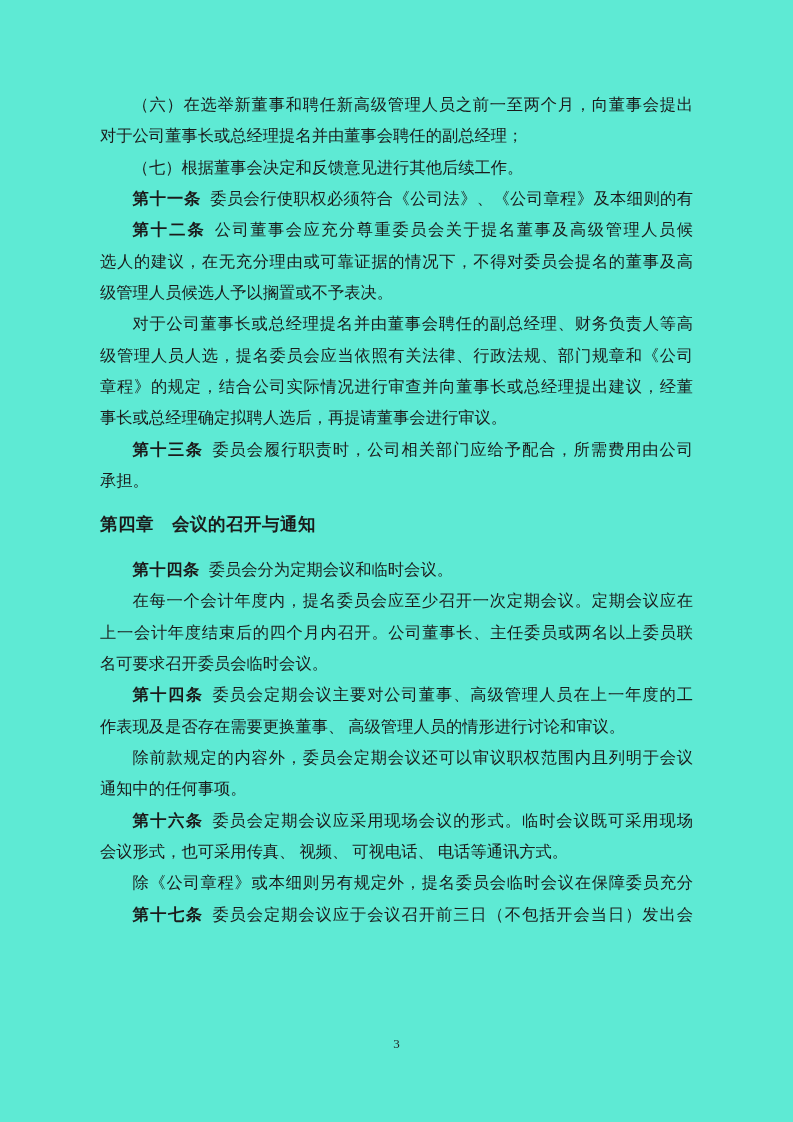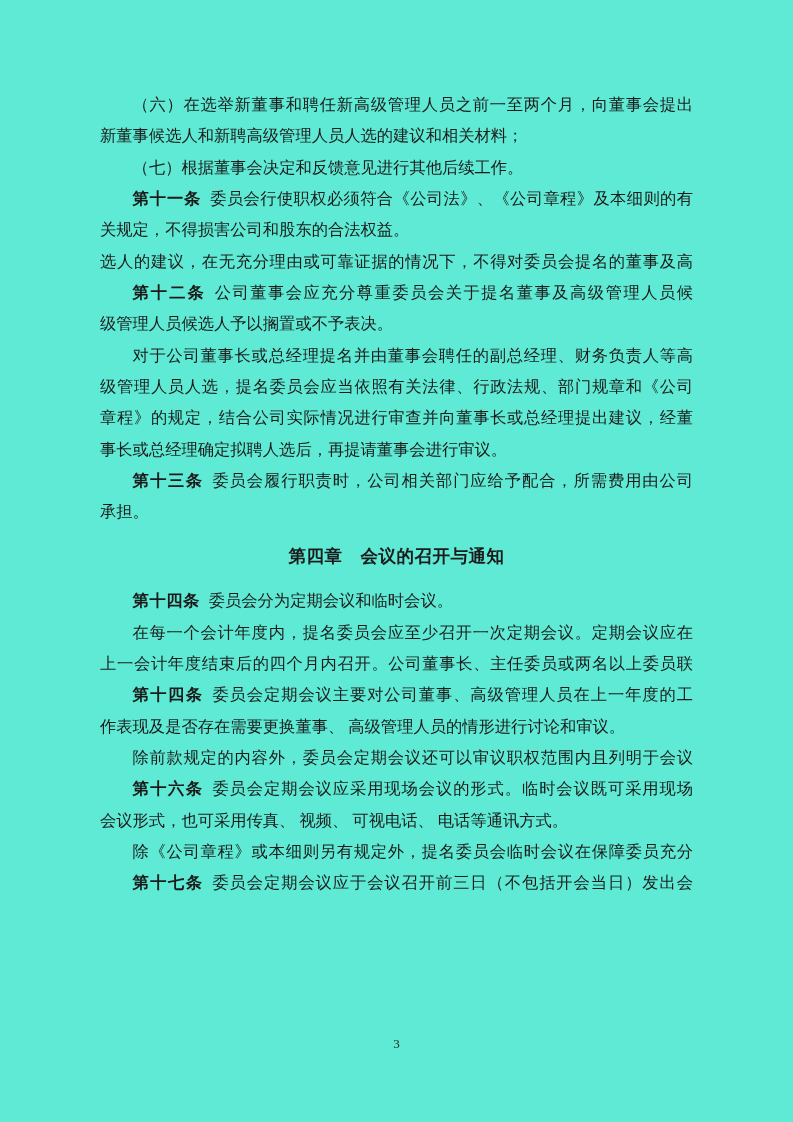--- a/index.html
+++ b/index.html
@@ -41,21 +41,20 @@
   }
   .art {
     font-weight: bold;
     margin-right: 9px;
     letter-spacing: 0.5px;
   }
   .heading {
     margin: 13px 0;
     height: 31.35px;
     line-height: 31.35px;
-    text-align: center;
     font-weight: bold;
     font-size: 17.5px;
     letter-spacing: 0.5px;
   }
   .pageno {
     position: absolute;
     left: 0;
     right: 0;
     top: 1036px;
     height: 16px;
@@ -65,58 +64,59 @@
     color: #222222;
   }
 </style>
 </head>
 <body>
 
 <div class="page">
   <div class="content">
       <div class="para">
         <div class="line indent fill">（六）在选举新董事和聘任新高级管理人员之前一至两个月，向董事会提出</div>
-        <div class="line">新董事候选人和新聘高级管理人员人选的建议和相关材料；</div>
+        <div class="line">对于公司董事长或总经理提名并由董事会聘任的副总经理；</div>
       </div>
       <div class="para">
         <div class="line indent">（七）根据董事会决定和反馈意见进行其他后续工作。</div>
       </div>
       <div class="para">
         <div class="line indent fill"><b class="art">第十一条</b>委员会行使职权必须符合《公司法》、《公司章程》及本细则的有</div>
-        <div class="line">关规定，不得损害公司和股东的合法权益。</div>
       </div>
       <div class="para">
+        <div class="line indent fill"><b class="art">第十二条</b>公司董事会应充分尊重委员会关于提名董事及高级管理人员候</div>
         <div class="line fill">选人的建议，在无充分理由或可靠证据的情况下，不得对委员会提名的董事及高</div>
-        <div class="line indent fill"><b class="art">第十二条</b>公司董事会应充分尊重委员会关于提名董事及高级管理人员候</div>
         <div class="line">级管理人员候选人予以搁置或不予表决。</div>
       </div>
       <div class="para">
         <div class="line indent fill">对于公司董事长或总经理提名并由董事会聘任的副总经理、财务负责人等高</div>
         <div class="line fill">级管理人员人选，提名委员会应当依照有关法律、行政法规、部门规章和《公司</div>
         <div class="line fill">章程》的规定，结合公司实际情况进行审查并向董事长或总经理提出建议，经董</div>
         <div class="line">事长或总经理确定拟聘人选后，再提请董事会进行审议。</div>
       </div>
       <div class="para">
         <div class="line indent fill"><b class="art">第十三条</b>委员会履行职责时，公司相关部门应给予配合，所需费用由公司</div>
         <div class="line">承担。</div>
       </div>
       <div class="heading">第四章　会议的召开与通知</div>
       <div class="para">
         <div class="line indent"><b class="art">第十四条</b>委员会分为定期会议和临时会议。</div>
       </div>
       <div class="para">
         <div class="line indent fill">在每一个会计年度内，提名委员会应至少召开一次定期会议。定期会议应在</div>
         <div class="line fill">上一会计年度结束后的四个月内召开。公司董事长、主任委员或两名以上委员联</div>
+        <div class="line">名可要求召开委员会临时会议。</div>
       </div>
       <div class="para">
         <div class="line indent fill"><b class="art">第十四条</b>委员会定期会议主要对公司董事、高级管理人员在上一年度的工</div>
         <div class="line">作表现及是否存在需要更换董事、 高级管理人员的情形进行讨论和审议。</div>
       </div>
       <div class="para">
         <div class="line indent fill">除前款规定的内容外，委员会定期会议还可以审议职权范围内且列明于会议</div>
+        <div class="line">通知中的任何事项。</div>
       </div>
       <div class="para">
         <div class="line indent fill"><b class="art">第十六条</b>委员会定期会议应采用现场会议的形式。临时会议既可采用现场</div>
         <div class="line">会议形式，也可采用传真、 视频、 可视电话、 电话等通讯方式。</div>
       </div>
       <div class="para">
         <div class="line indent fill">除《公司章程》或本细则另有规定外，提名委员会临时会议在保障委员充分</div>
       </div>
       <div class="para">
         <div class="line indent fill"><b class="art">第十七条</b>委员会定期会议应于会议召开前三日（不包括开会当日）发出会</div>

